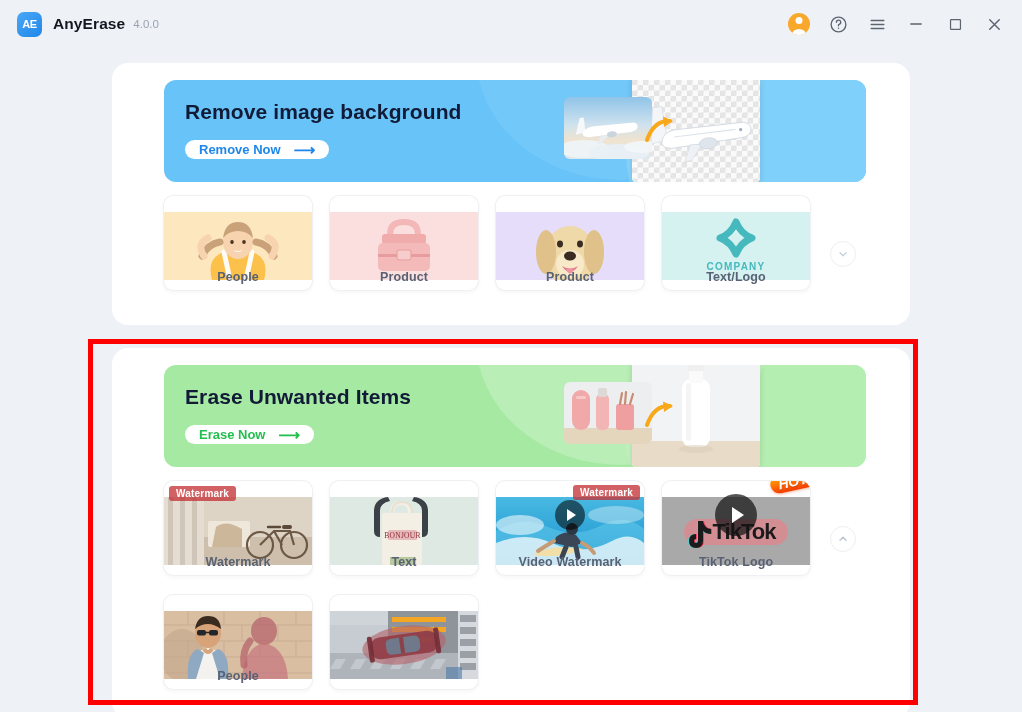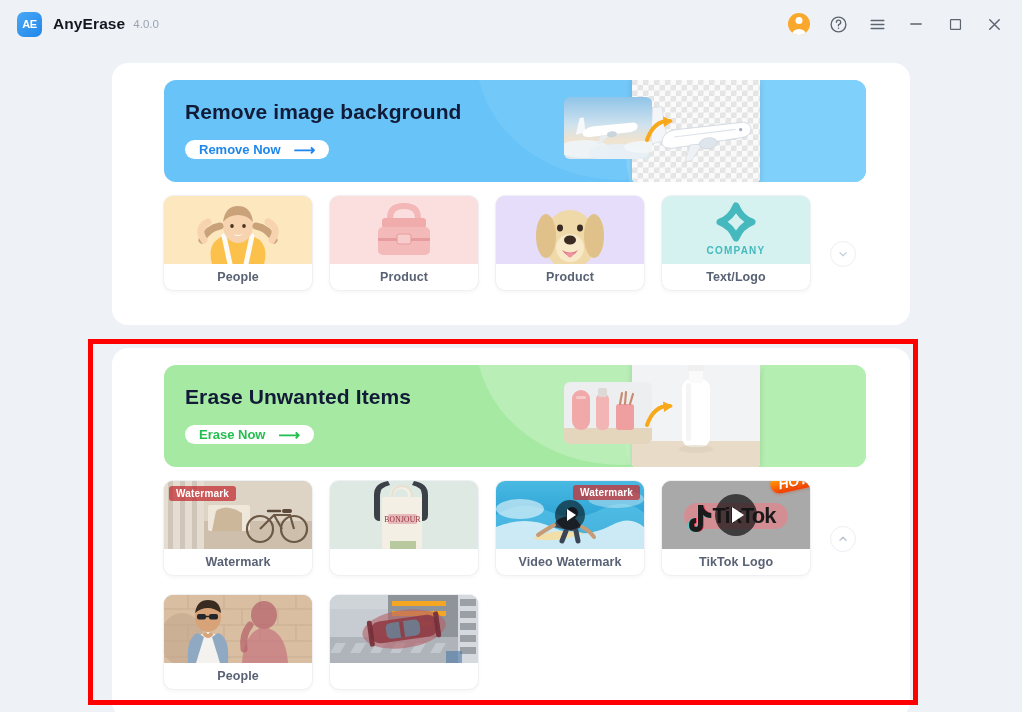--- a/index.html
+++ b/index.html
@@ -133,21 +133,21 @@
   
   .tiles { position: absolute; left: 52px; }
   .tile {
     position: absolute;
     width: 148px; height: 94px;
     border-radius: 9px; overflow: hidden;
     background: #fff;
     box-shadow: 0 0 0 1px #eef0f3, 0 2px 5px rgba(30,40,60,0.055);
     cursor: pointer;
   }
-  .tile .thumb { position: absolute; left:0; top:0; width: 148px; height: 68px; overflow: hidden; }
+  .tile .thumb { position: absolute; left:0; top:16px; width: 148px; height: 68px; overflow: hidden; }
   .tile .cap {
     position: absolute; left: 0; bottom: 0; width: 148px; height: 26px;
     display: flex; align-items: center; justify-content: center;
     font-size: 12.5px; color: #596274; font-weight: bold; letter-spacing: 0.1px;
   }
 
   .chev-btn {
     position: absolute;
     width: 26px; height: 26px; border-radius: 50%;
     background: #fff; border: 1px solid #eceff3;
@@ -453,20 +453,21 @@
             <path d="M58 0 q-14 2 -14 14 l0 20 q0 6 6 6 l0 -26 q0 -8 10 -10 Z" fill="#3c4047"></path>
             <path d="M84 0 q14 2 14 14 l0 20 q0 6 -6 6 l0 -26 q0 -8 -10 -10 Z" fill="#3c4047"></path>
             <rect x="52" y="16" width="40" height="52" rx="2" fill="#f3efe4"></rect>
             <path d="M62 16 q0 -10 9 -10 q9 0 9 10" stroke="#f3efe4" stroke-width="4" fill="none"></path>
             <path d="M62 16 q0 -11 10 -11 q10 0 10 11" stroke="#e6e0d0" stroke-width="2" fill="none"></path>
             <rect x="58" y="33" width="29" height="10" rx="1.5" fill="#e8b9bb"></rect>
             <text x="72.5" y="41" text-anchor="middle" font-family="Liberation Serif, serif" font-size="7.5" fill="#8e3038" letter-spacing="0.3">BONJOUR</text>
             <rect x="60" y="60" width="26" height="8" fill="#b8c99f"></rect>
           </svg>
         </div>
+        <div class="cap">Text</div>
       </div>
 
       <div class="tile" style="left:332px;">
         <div class="thumb">
           <svg class="im" viewBox="0 0 148 68" preserveAspectRatio="none">
             <defs>
               <linearGradient id="sea" x1="0" y1="0" x2="0" y2="1">
                 <stop offset="0%" stop-color="#49b9e2"></stop>
                 <stop offset="55%" stop-color="#2da3d6"></stop>
                 <stop offset="100%" stop-color="#1d8cc2"></stop>

